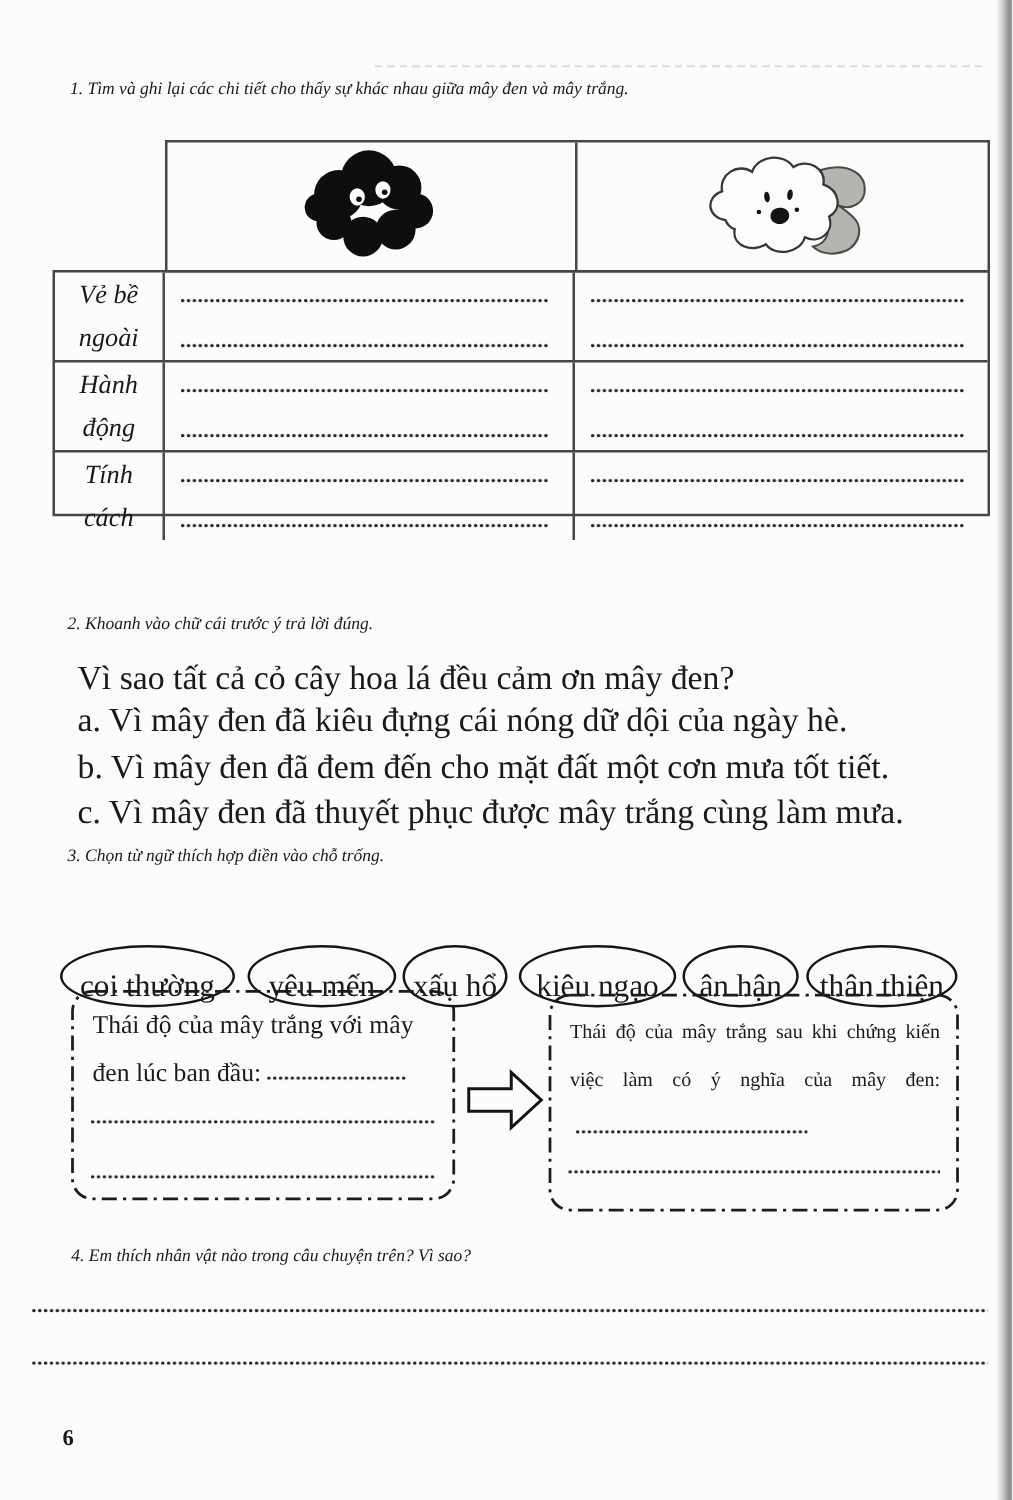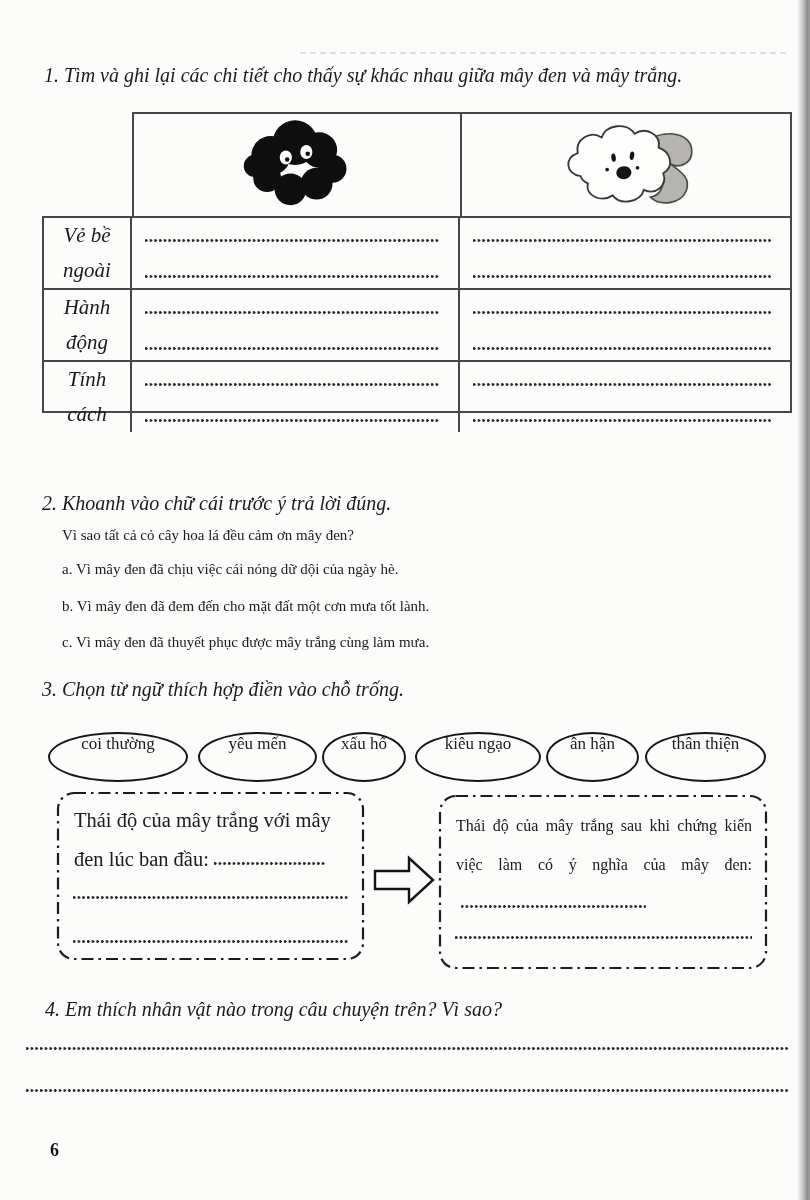--- a/index.html
+++ b/index.html
@@ -15,22 +15,22 @@
     position:absolute; height:5px;
     background-image:radial-gradient(circle at 2.2px 2.5px,#242424 1.15px,rgba(0,0,0,0) 1.55px);
     background-size:4.7px 5px; background-repeat:repeat-x; background-position:left center;
   }
   .dotfill{
     display:inline-block; height:5px; margin-left:4px;
     background-image:radial-gradient(circle at 2.2px 2.5px,#242424 1.15px,rgba(0,0,0,0) 1.55px);
     background-size:4.7px 5px; background-repeat:repeat-x;
   }
   
-  .qtitle{font-style:italic; font-size:20px; white-space:nowrap;}
-  .qtext{font-size:15px; white-space:nowrap;}
+  .qtitle{font-style:italic; font-size:14px; white-space:nowrap;margin-left:12px;}
+  .qtext{font-size:27px; white-space:nowrap;}
   
   .tbl-head{
     left:132px; top:112px; width:660px; height:106px;
     border:2px solid #474747; box-sizing:border-box; display:flex;
   }
   .tbl-head .hcell{display:flex; align-items:center; justify-content:center; box-sizing:border-box;}
   .tbl-head .hcell.c1{width:328px; border-right:2px solid #474747;}
   .tbl-head .hcell.c2{flex:1;}
   .tbl-body{
     left:42px; top:216px; width:750px; height:197px;
@@ -44,24 +44,24 @@
     display:flex; flex-direction:column; align-items:center; justify-content:center;
     font-style:italic; font-size:21px; line-height:35px;
   }
   .tc{position:relative; box-sizing:border-box;}
   .tc.c1{width:328px; border-right:2px solid #474747;}
   .tc.c2{flex:1;}
   .tc .dots.l1{left:12px; right:18px; top:20px;}
   .tc .dots.l2{left:12px; right:18px; top:56px;}
   
   .oval{
-    position:absolute; top:732px; height:50px; box-sizing:border-box;
+    position:absolute; top:756px; height:50px; box-sizing:border-box;
     border:2px solid #161616; border-radius:50%;
-    display:flex; align-items:flex-start; justify-content:center;
-    font-size:17px;
+    display:flex; align-items:flex-end; justify-content:center;
+    font-size:25px;
   }
   
   .dashbox{position:absolute; box-sizing:border-box;}
   .dashbox svg.frame{position:absolute; left:0; top:0;}
   .boxtext{position:absolute; font-size:20.5px; line-height:39px;}
   
   .pagenum{font-weight:bold; font-size:18px;}
   
   .scan-edge{
     right:0; top:0; width:13px; height:1200px;
@@ -154,22 +154,22 @@
       </div>
       <div class="tc c2">
         <div class="dots l1"></div>
         <div class="dots l2"></div>
       </div>
     </div>
   </div>
 
   <div class="abs qtitle" style="left:42px; top:492px;">2. Khoanh vào chữ cái trước ý trả lời đúng.</div>
   <div class="abs qtext" style="left:62px; top:527px;">Vì sao tất cả cỏ cây hoa lá đều cảm ơn mây đen?</div>
-  <div class="abs qtext" style="left:62px; top:561px;">a. Vì mây đen đã chịu việc cái nóng dữ dội của ngày hè.</div>
-  <div class="abs qtext" style="left:62px; top:598px;">b. Vì mây đen đã đem đến cho mặt đất một cơn mưa tốt lành.</div>
+  <div class="abs qtext" style="left:62px; top:561px;">a. Vì mây đen đã kiêu đựng cái nóng dữ dội của ngày hè.</div>
+  <div class="abs qtext" style="left:62px; top:598px;">b. Vì mây đen đã đem đến cho mặt đất một cơn mưa tốt tiết.</div>
   <div class="abs qtext" style="left:62px; top:634px;">c. Vì mây đen đã thuyết phục được mây trắng cùng làm mưa.</div>
 
   <div class="abs qtitle" style="left:42px; top:678px;">3. Chọn từ ngữ thích hợp điền vào chỗ trống.</div>
 
   <div class="oval" style="left:48px;  width:140px;">
     <span>coi thường</span>
     </div>
   <div class="oval" style="left:198px; width:119px;">
     <span>yêu mến</span>
     </div>

